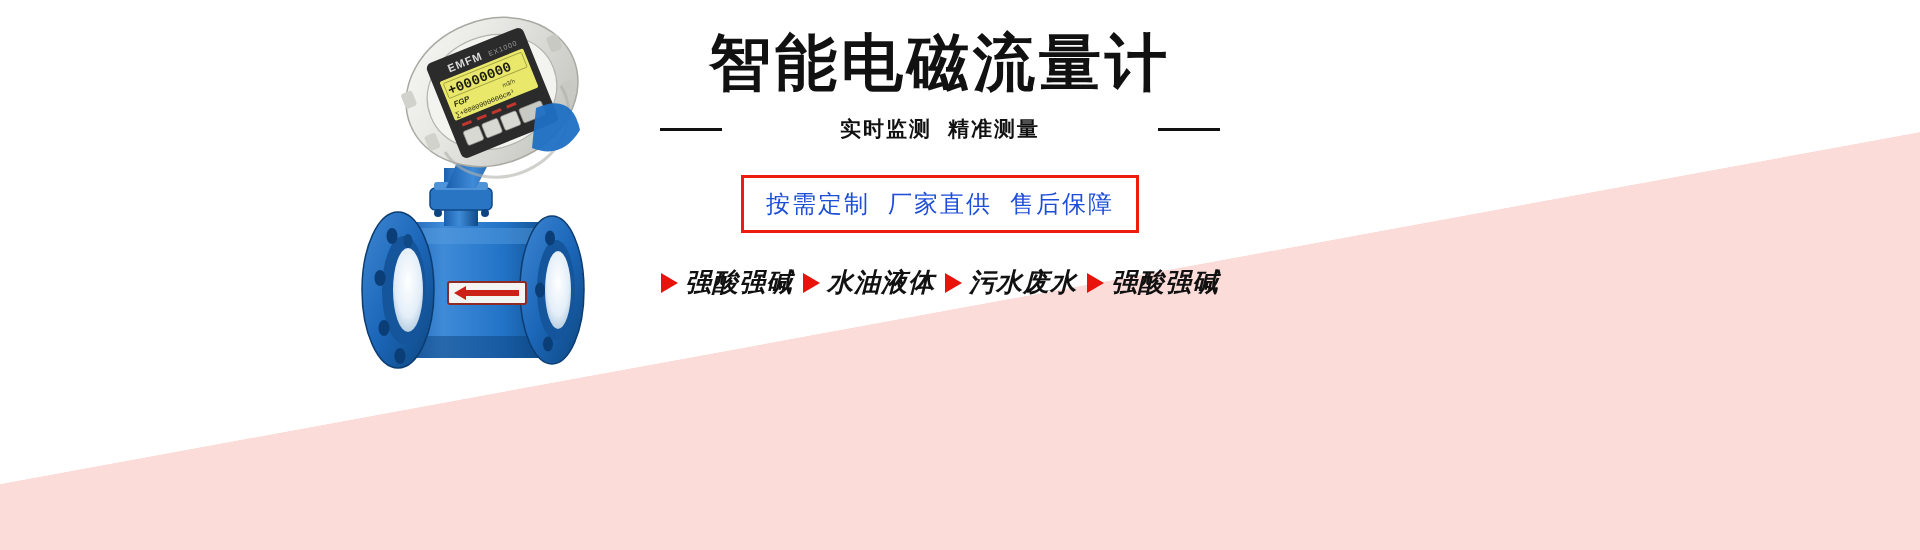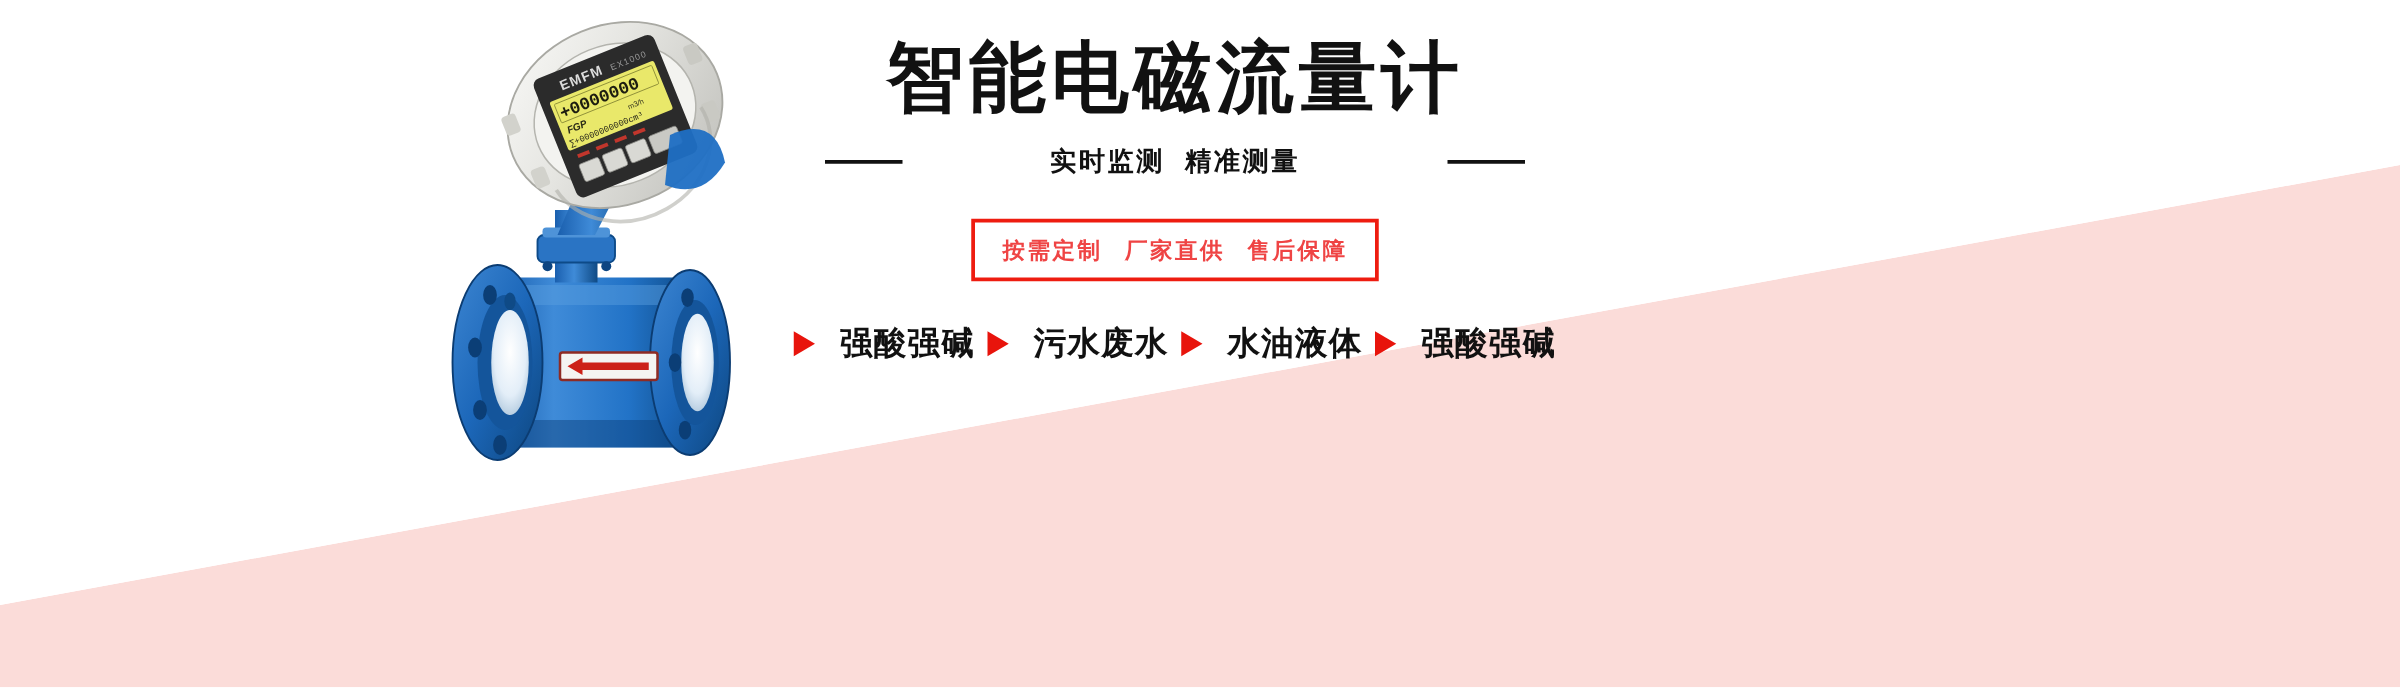--- a/index.html
+++ b/index.html
@@ -88,40 +88,41 @@
 
   .promo-box {
     margin: 32px auto 0 auto;
     border: 3px solid #ee1c10;
     padding: 10px 22px;
     width: -moz-fit-content;
     width: fit-content;
     background: transparent;
   }
   .promo-text {
-    font-size: 18px;
-    font-weight: bold;
-    color: #ef4444;
+    font-size: 24px;
+    font-weight: normal;
+    color: #1d4ed8;
     letter-spacing: 2px;
     white-space: nowrap;
   }
   .promo-text .gap { display: inline-block; width: 18px; }
 
   .apps-row {
     display: flex;
     align-items: center;
     justify-content: center;
     gap: 10px;
     margin-top: 32px;
     white-space: nowrap;
   }
   .app-item {
     display: flex;
     align-items: center;
-    gap: 20px;
+    gap: 7px;
+    font-style: italic;
   }
   .arrow-icon {
     display: inline-block;
     width: 0;
     height: 0;
     border-top: 10px solid transparent;
     border-bottom: 10px solid transparent;
     border-left: 17px solid #e8140c;
   }
   .app-label {
@@ -283,25 +284,25 @@
       <div class="promo-text"><span>按需定制</span><span class="gap"></span><span>厂家直供</span><span class="gap"></span><span>售后保障</span></div>
     </div>
 
     <div class="apps-row">
       <div class="app-item">
         <span class="arrow-icon"></span>
         <span class="app-label">强酸强碱</span>
       </div>
       <div class="app-item">
         <span class="arrow-icon"></span>
-        <span class="app-label">污水废水</span>
+        <span class="app-label">水油液体</span>
       </div>
       <div class="app-item">
         <span class="arrow-icon"></span>
-        <span class="app-label">水油液体</span>
+        <span class="app-label">污水废水</span>
       </div>
       <div class="app-item">
         <span class="arrow-icon"></span>
         <span class="app-label">强酸强碱</span>
       </div>
     </div>
 
   </div>
 </div>
 

